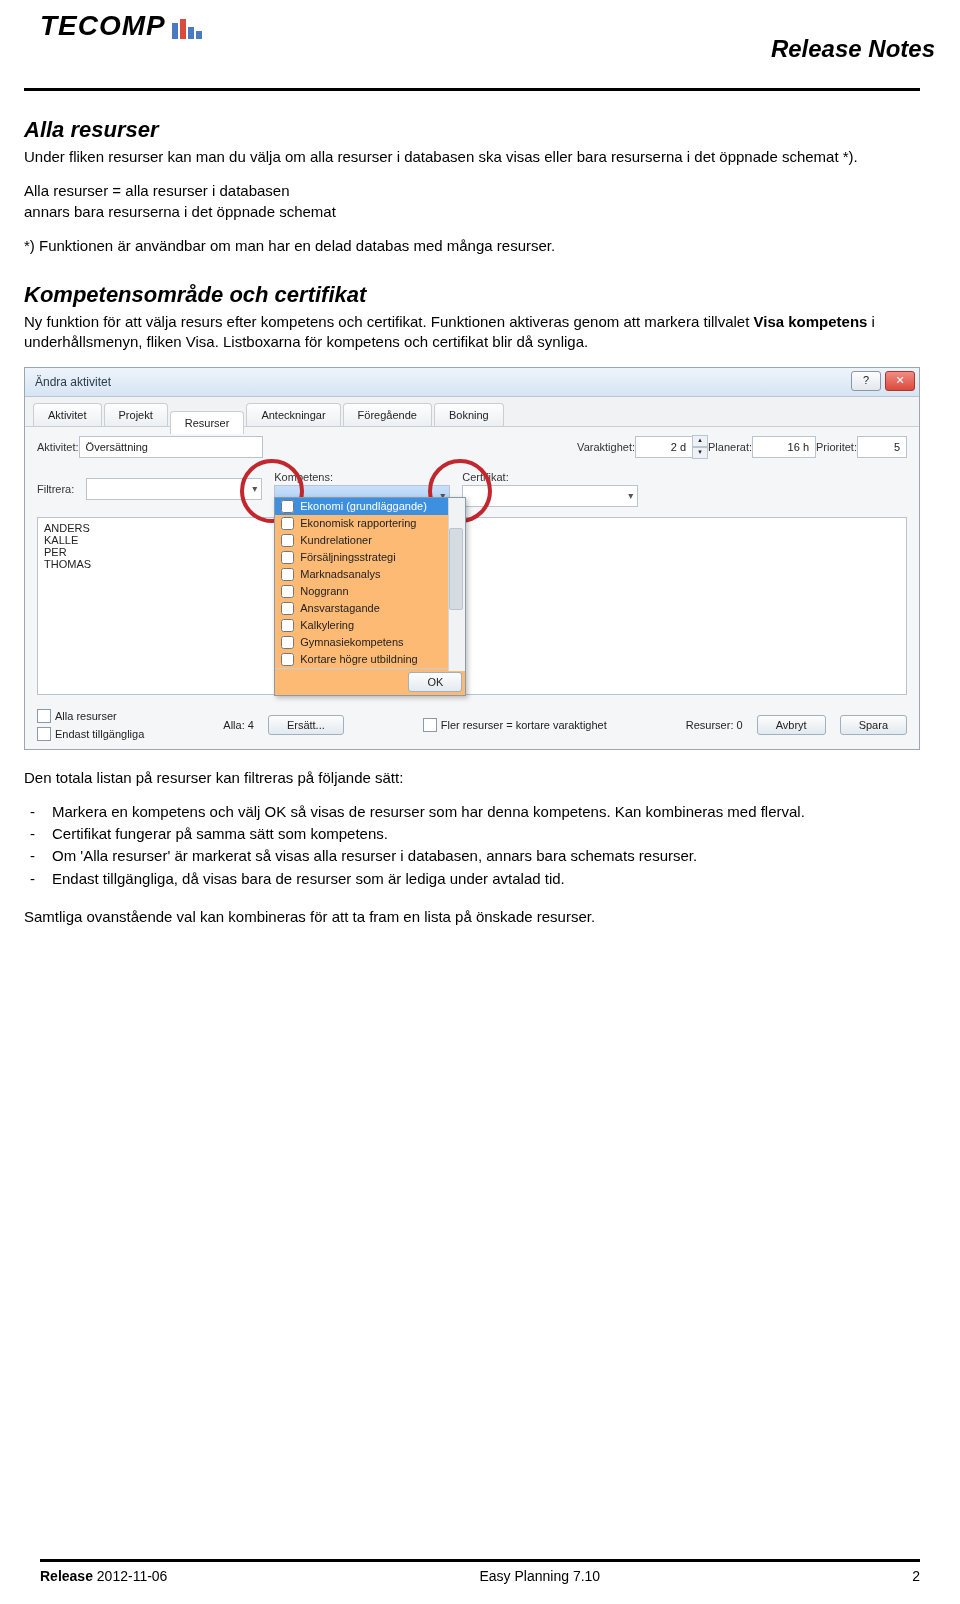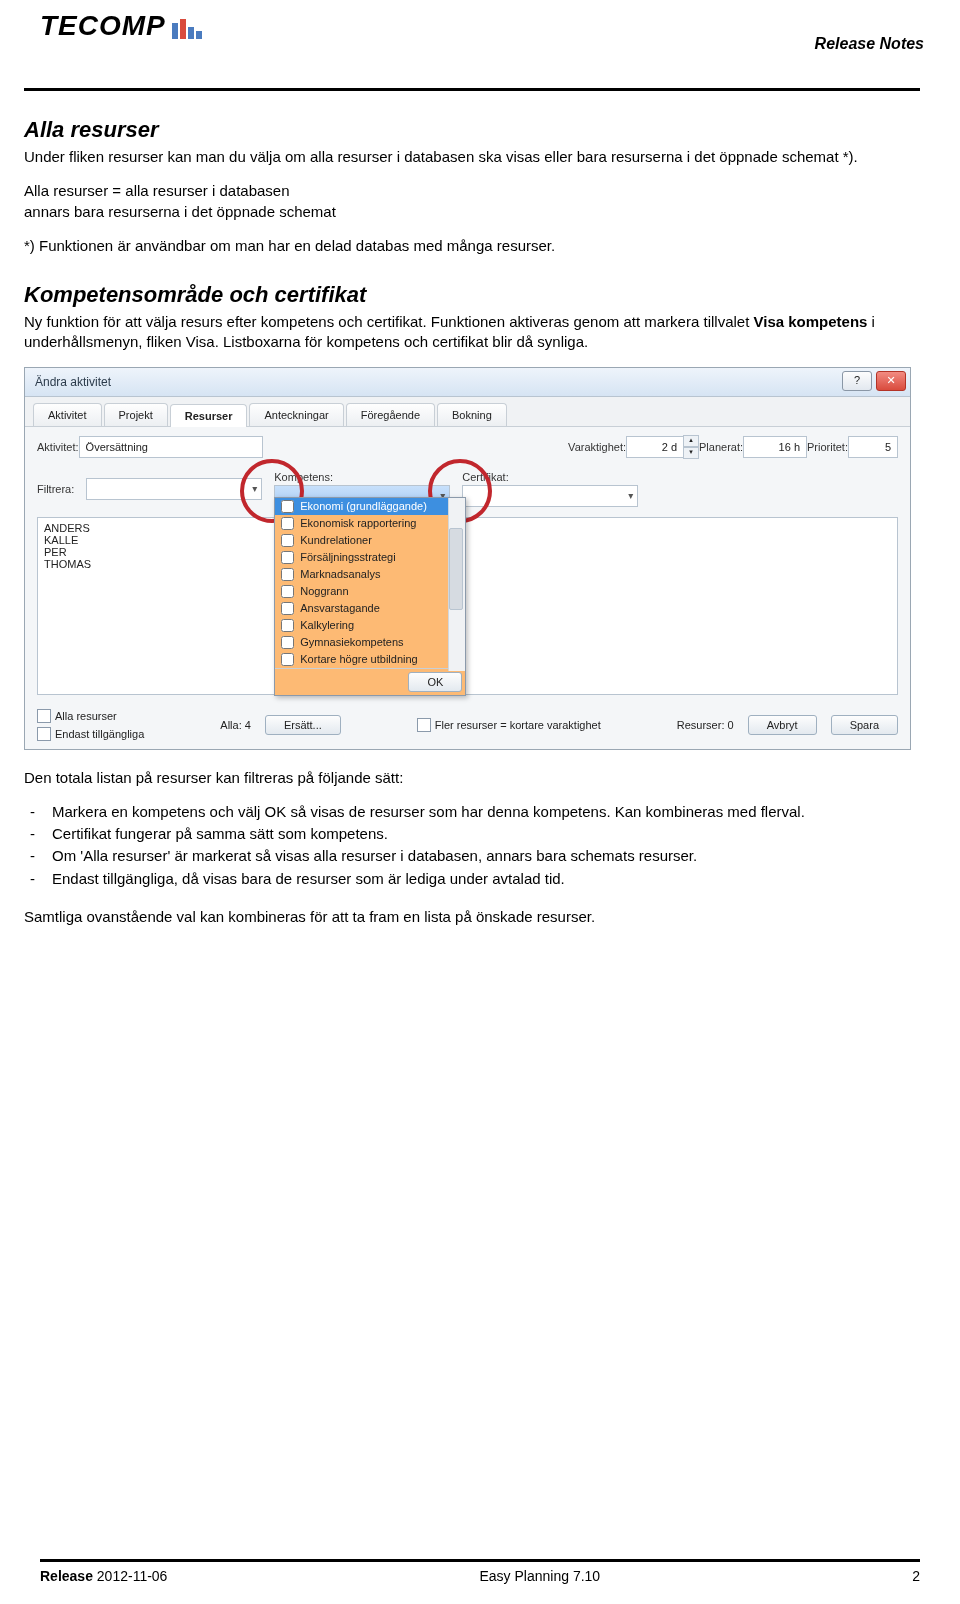--- a/index.html
+++ b/index.html
@@ -1,36 +1,36 @@
 <!DOCTYPE html>
 <html><head>
 <meta charset="utf-8">
 <style>
   html,body{margin:0;padding:0;background:#fff;font-family:Verdana,Arial,sans-serif;color:#000}
   .page{width:960px;min-height:1604px;margin:0 auto;position:relative;padding:20px 40px 20px 24px;box-sizing:border-box}
   .top-rule{border-top:3px solid #000;margin-top:68px}
-  .header-title{position:absolute;top:35px;right:36px;font-weight:bold;font-style:italic;font-size:16px}
+  .header-title{position:absolute;top:35px;right:25px;font-weight:bold;font-style:italic;font-size:24px}
   .logo{position:absolute;top:10px;left:40px;font-style:italic;font-weight:900;font-size:28px;letter-spacing:1px}
   .logo svg{vertical-align:middle}
   .block{margin-top:26px}
   h2{font-style:italic;font-weight:bold;font-size:22px;margin:0 0 4px 0}
   p{margin:0 0 14px 0;font-size:15px;line-height:1.35}
   ul.dash{list-style:none;padding-left:28px;margin:8px 0 18px 0}
   ul.dash li{position:relative;font-size:15px;line-height:1.35;margin-bottom:2px}
   ul.dash li::before{content:"-";position:absolute;left:-22px}
   
-  .shot{border:1px solid #9aa7b3;margin:6px 9px 18px 0;background:#f4f6f8;font-family:"Segoe UI",Tahoma,Arial,sans-serif;font-size:12px;color:#222}
+  .shot{border:1px solid #9aa7b3;margin:6px 0 18px 0;background:#f4f6f8;font-family:"Segoe UI",Tahoma,Arial,sans-serif;font-size:12px;color:#222}
   .titlebar{height:28px;background:linear-gradient(#eef4fb,#d6e4f3);display:flex;align-items:center;padding:0 6px;border-bottom:1px solid #b8c4d0;position:relative}
   .titlebar-text{font-size:12px;color:#2b3b4b;margin-left:4px}
   .winbtns{position:absolute;right:4px;top:3px;display:flex;gap:4px}
   .winbtn{width:28px;height:18px;border:1px solid #8a97a6;background:linear-gradient(#fdfdfd,#e2e8ef);border-radius:3px;font-size:11px;line-height:16px;text-align:center}
   .winbtn.close{background:linear-gradient(#f28b82,#d94b3d);color:#fff;border-color:#b33327}
   .tabs{display:flex;gap:2px;padding:6px 8px 0 8px;background:#f0f2f4;border-bottom:1px solid #c8cfd6}
   .tab{padding:5px 14px;border:1px solid #c8cfd6;border-bottom:none;background:linear-gradient(#fefefe,#eceff2);border-radius:4px 4px 0 0;font-size:11px}
-  .tab.active{background:#fff;font-weight:bold;position:relative;top:1px}
+  .tab.active{background:#fff;font-weight:normal;position:relative;top:8px}
   .formrow{display:flex;align-items:center;gap:0;padding:8px 12px}
   .lbl{font-size:11px;color:#333}
   .txt{background:#fff;border:1px solid #b8c4d0;height:20px;padding:0 6px;font-size:11px;display:flex;align-items:center}
   .spin{display:inline-flex;align-items:center}
   .spin .arr{display:flex;flex-direction:column;margin-left:-1px}
   .spin .arr span{width:14px;height:10px;border:1px solid #b8c4d0;background:#eef2f6;font-size:7px;text-align:center;line-height:8px}
   .filterrow{display:flex;align-items:center;gap:12px;padding:4px 12px 6px 12px;position:relative}
   .combo{border:1px solid #b8c4d0;background:#fff;height:20px;min-width:150px;display:flex;align-items:center;justify-content:flex-end;padding-right:4px;font-size:10px;color:#555}
   .combo.sel{background:linear-gradient(#c7e0fb,#a9cdf5)}
   .circle{position:absolute;border:4px solid #c1272d;border-radius:50%;pointer-events:none}

